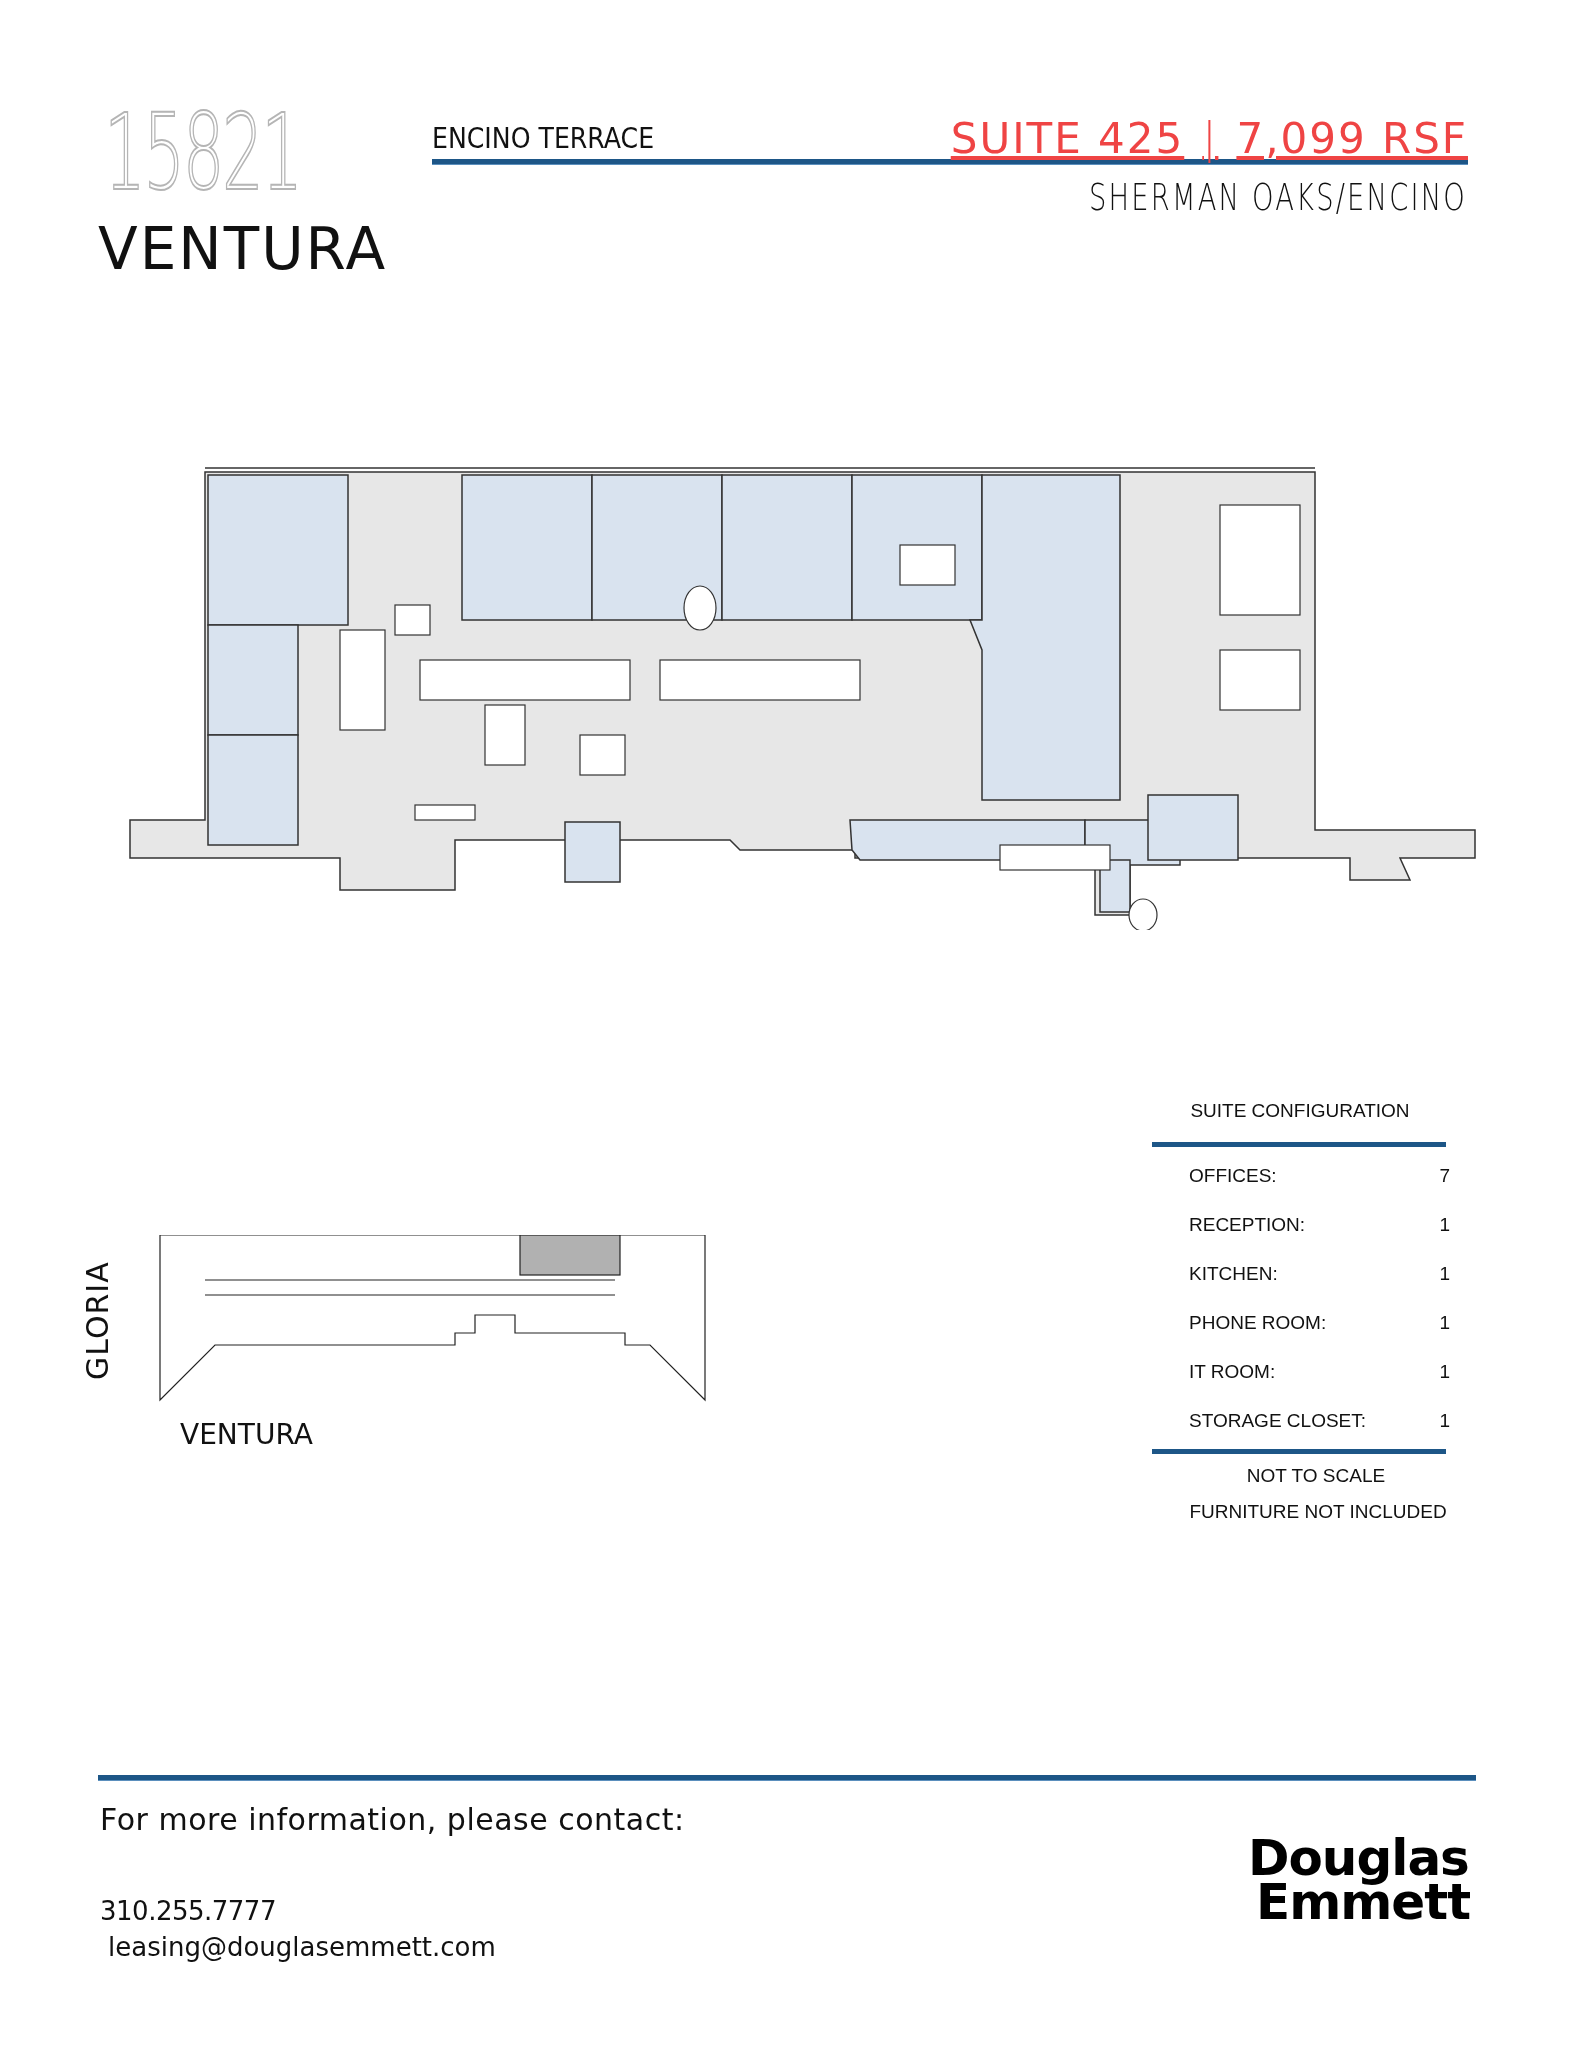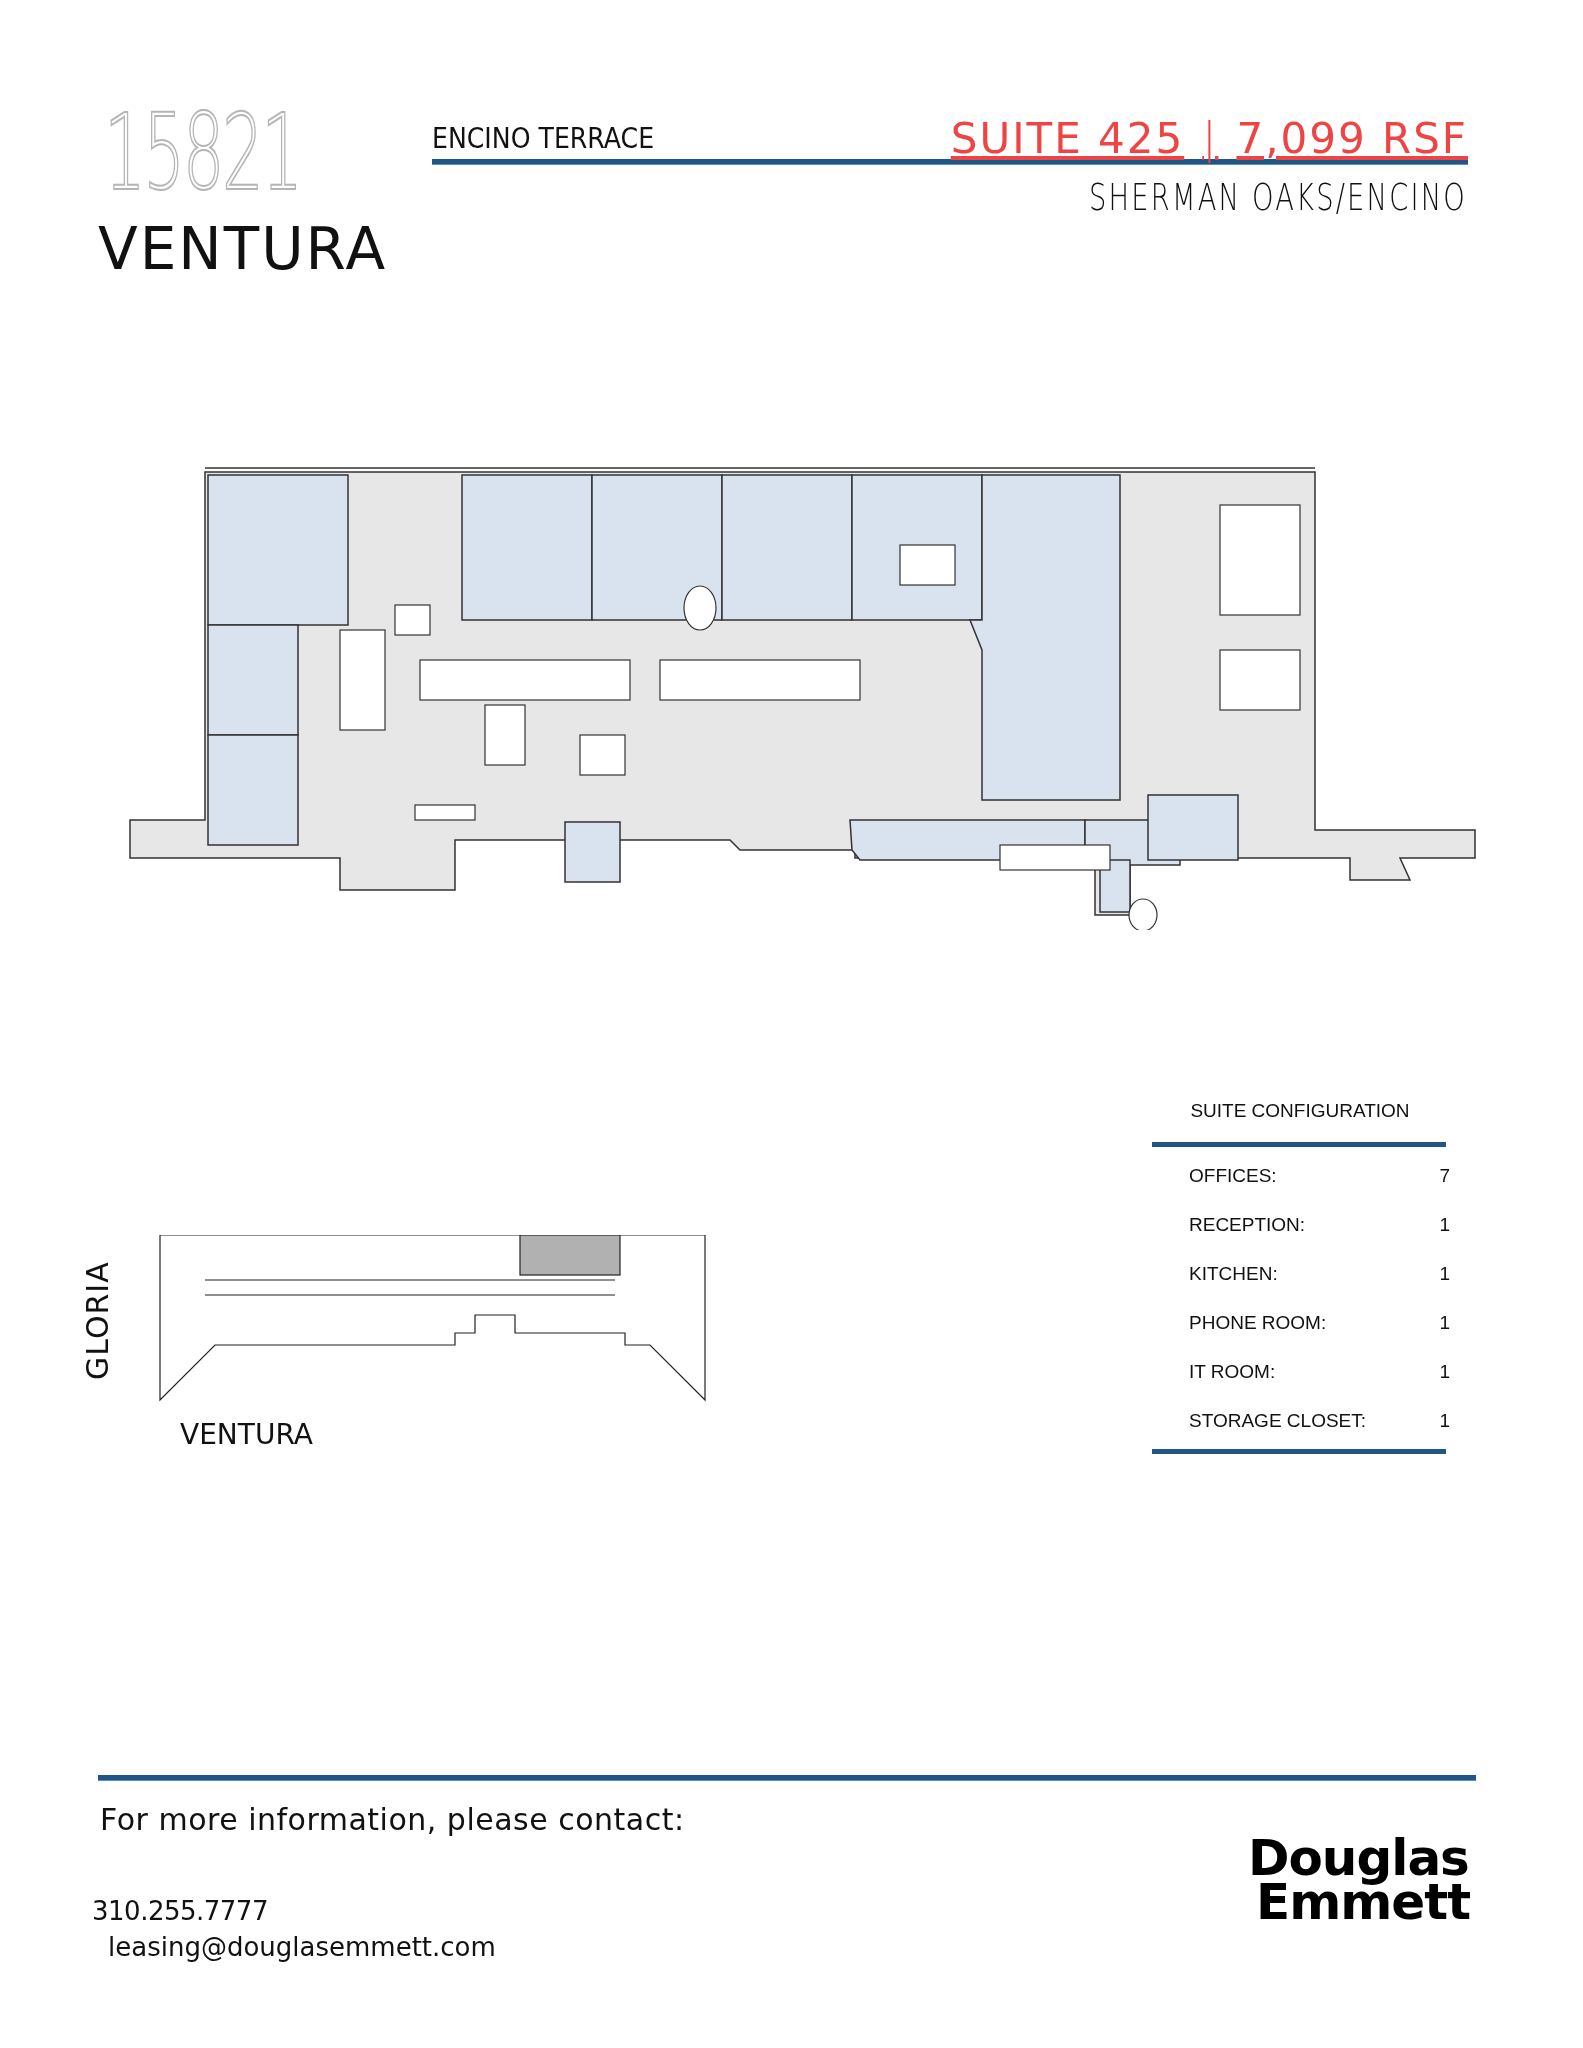--- a/index.html
+++ b/index.html
@@ -17,21 +17,21 @@
   .keyplan { left:95px; top:1235px; width:640px; height:220px; }
   .config { left:1150px; top:1085px; width:300px; }
   .config h3 { margin:15px; font-weight:400; font-size:19px; text-align:center; padding-left:0; }
   .config .rule { height:5px; background:#1d5687; margin:20px 0 18px 2px; width:294px; }
   .config .row { display:flex; justify-content:space-between; font-size:19px; height:49px; align-items:flex-start; padding-right:0;margin-left:39px; }
   .config .notes { text-align:center; font-size:19px; line-height:36px; margin-top:-4px; }
   .config .notes div:first-child { padding-left:32px; }
   .config .notes div:last-child { padding-left:36px; }
   .bottom-rule { left:98px; top:1775px; width:1378px; height:5px; background:#1d5687; border-bottom:1px solid #5b8fbd; }
   .contact-head { left:100px; top:1802px; font-size:30px; font-family:"DejaVu Sans", sans-serif; color:#111; letter-spacing:0.5px; }
-  .phone { left:92px; top:1896px; font-size:26px; font-family:"DejaVu Sans", sans-serif; letter-spacing:-0.5px; }
+  .phone { left:100px; top:1896px; font-size:26px; font-family:"DejaVu Sans", sans-serif; letter-spacing:-0.5px; }
   .email { left:108px; top:1932px; font-size:26px; font-family:"DejaVu Sans", sans-serif; }
   .logo { left:1248px; top:1836px; color:#000000; font-family:"DejaVu Sans", sans-serif; font-weight:bold; font-size:50px; line-height:44px; letter-spacing:-1px; }
   .logo div:last-child { margin-left:8px; }
   .gloria { left:80px; top:1380px; font-size:30px; transform:rotate(-90deg); transform-origin:left top; letter-spacing:1px; font-family:"DejaVu Sans", sans-serif; }
   .ventura-lbl { left:180px; top:1418px; font-size:28px; font-family:"DejaVu Sans", sans-serif; }
 </style>
 </head>
 <body>
 
 <div class="abs num-title"><span>15821</span></div>
@@ -119,20 +119,24 @@
     </div>
   <div class="row">
       <span>IT ROOM:</span>
       <span>1</span>
     </div>
   <div class="row">
       <span>STORAGE CLOSET:</span>
       <span>1</span>
     </div>
   <div class="rule" style="margin-top:-10px;margin-bottom:8px;"></div>
+  <div class="notes">
+    <div>NOT TO SCALE</div>
+    <div>FURNITURE NOT INCLUDED</div>
+  </div>
 </div>
 
 <div class="abs bottom-rule"></div>
 <div class="abs contact-head">For more information, please contact:</div>
 <div class="abs phone">310.255.7777</div>
 <div class="abs email">leasing@douglasemmett.com</div>
 <div class="abs logo">
   <div>Douglas</div>
   <div>Emmett</div>
 </div>

